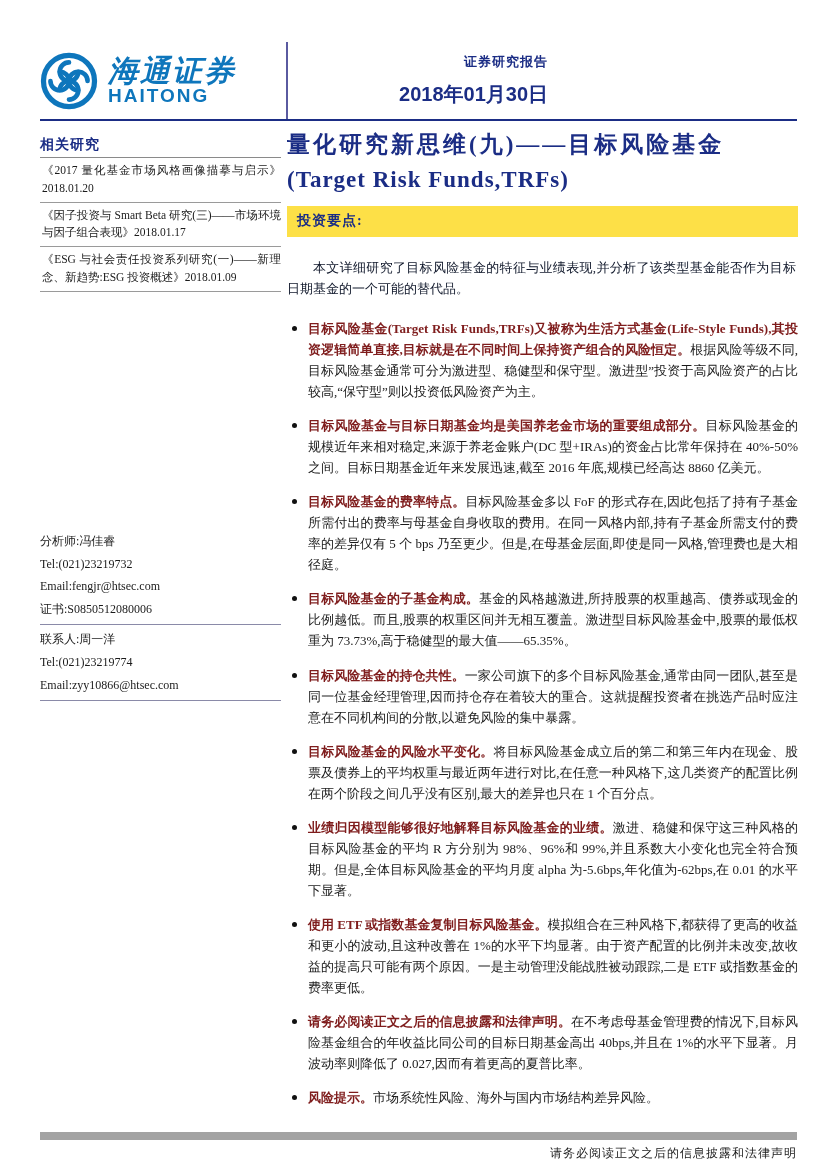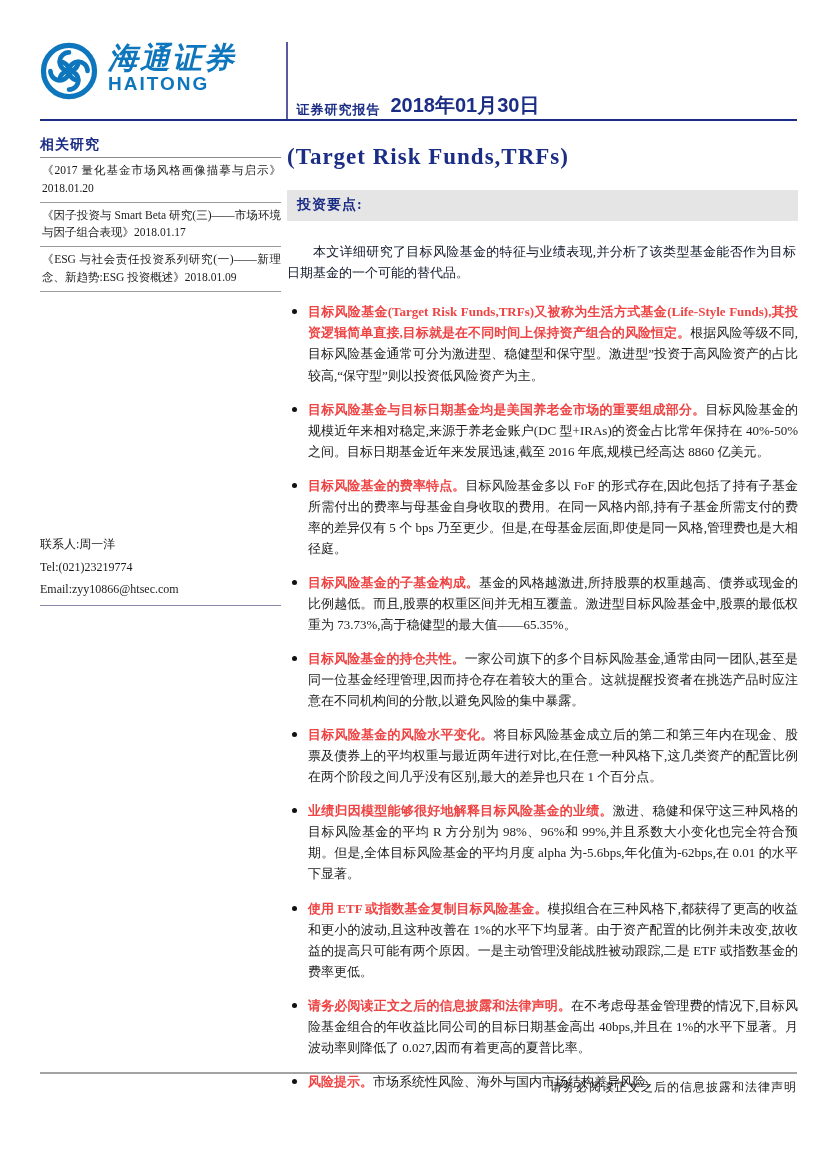--- a/index.html
+++ b/index.html
@@ -12,39 +12,39 @@
     font-family:"Liberation Serif","DejaVu Serif",serif;
     color:#1a1a1a;
     overflow:hidden;
   }
   
   .header {
     position:absolute; left:40px; right:30px; top:42px; height:79px;
     display:flex; align-items:stretch;
     border-bottom:2px solid #1b2d85;
   }
-  .brand { width:246px; display:flex; align-items:flex-start; gap:10px; }
+  .brand { width:246px; display:flex; align-items:center; gap:10px; }
   .brand-logo { width:58px; height:58px; flex:0 0 auto; }
   .brand-text { display:flex; flex-direction:column; line-height:1.05; }
   .brand-cn {
     font-family:"Liberation Serif",serif; font-weight:bold; font-style:italic;
     font-size:30px; color:#0e76bc; letter-spacing:2px; white-space:nowrap;
   }
   .brand-en {
     font-family:"Liberation Sans","DejaVu Sans",sans-serif; font-weight:bold;
     font-size:19px; color:#0e76bc; letter-spacing:2px;
   }
   .vdiv { width:1px; background:#5a5aa0; margin:0 0; }
   .header-center {
     flex:1; display:flex; flex-direction:column; align-items:center; justify-content:center; gap:9px;
   }
   .hc1 { font-size:17px; font-weight:bold; color:#1b2d85; letter-spacing:2px; }
   .hc2 { font-size:13px; font-weight:bold; color:#1b2d85; letter-spacing:1px; }
   .header-right {
-    width:262px; display:flex; align-items:flex-end; justify-content:center; gap:10px;
+    width:262px; display:flex; flex-direction:column; align-items:flex-end; justify-content:center; gap:10px;
     padding-right:2px;
   }
   .hr1 { font-size:13px; font-weight:bold; color:#1b2d85; letter-spacing:1px; }
   .hr2 { font-size:20px; font-weight:bold; color:#1b2d85; font-family:"Liberation Sans",sans-serif; }
 
   
   .sidebar { position:absolute; left:40px; top:136px; width:241px; }
   .related-title {
     font-size:14px; font-weight:bold; color:#1b2d85;
     padding-bottom:3px; border-bottom:1px solid #8a8a8a; letter-spacing:1px;
@@ -59,45 +59,45 @@
   .analyst .grp2 { border-bottom:1px solid #8a8aa8; padding-top:3px; padding-bottom:4px; }
   .analyst div { white-space:nowrap; }
 
   
   .main { position:absolute; left:287px; top:128px; width:511px; }
   .doc-title {
     font-size:23px; font-weight:bold; color:#1b2d85;
     line-height:1.5; letter-spacing:3px;
     font-family:"Liberation Serif",serif;
   }
-  .doc-title .t2 { letter-spacing:1px;margin-top:12px; }
+  .doc-title .t2 { letter-spacing:1px; }
   .section-bar {
-    margin-top:15px; background:#e5e5e5;
+    margin-top:9px; background:#fde047;
     padding:6px 26px 7px 10px;
     font-size:14px; font-weight:bold; color:#1b2d85; letter-spacing:1px;
   }
   .intro {
     margin-top:20px; font-size:13px; line-height:1.65;
     text-align:justify; text-indent:2em; color:#0f172a;
     padding-right:2px;
   }
   .bullets { list-style:none; margin-top:18px; }
   .bullets li {
     position:relative; padding-left:21px; margin-bottom:13px;
     font-size:13px; line-height:1.62; text-align:justify; color:#1a1a1a;
   }
   .bullets li .dot {
     position:absolute; left:5px; top:8px;
     width:5px; height:5px; border-radius:50%; background:#111;
   }
-  .bullets .lead { font-weight:bold; color:#ef4444; }
+  .bullets .lead { font-weight:bold; color:#7f1d1d; }
   .bullets .body { color:#1a1a1a; }
 
   
-  .footer { position:absolute; left:40px; right:30px; top:1072px; border-top:2px solid #a3a3a3; }
+  .footer { position:absolute; left:40px; right:30px; top:1132px; border-top:8px solid #a3a3a3; }
   .footer-text {
     margin-top:5px; text-align:right; font-size:12px; color:#1a1a1a; letter-spacing:1px;
   }
 </style>
 </head>
 <body>
 
 <div class="page">
 
   <div class="header">
@@ -125,30 +125,37 @@
     </div>
   </div>
 
   <div class="sidebar">
     <div class="related-title">相关研究</div>
     <div class="related-item">《2017 量化基金市场风格画像描摹与启示》2018.01.20</div>
     <div class="related-item">《因子投资与 Smart Beta 研究(三)——市场环境与因子组合表现》2018.01.17</div>
     <div class="related-item">《ESG 与社会责任投资系列研究(一)——新理念、新趋势:ESG 投资概述》2018.01.09</div>
 
     <div class="analyst">
+      <div class="grp1">
+        <div>分析师:冯佳睿</div>
+        <div>Tel:(021)23219732</div>
+        <div>Email:fengjr@htsec.com</div>
+        <div>证书:S0850512080006</div>
+      </div>
       <div class="grp2">
         <div>联系人:周一洋</div>
         <div>Tel:(021)23219774</div>
         <div>Email:zyy10866@htsec.com</div>
       </div>
     </div>
   </div>
 
   <div class="main">
     <div class="doc-title">
+      <div class="t1">量化研究新思维(九)——目标风险基金</div>
       <div class="t2">(Target Risk Funds,TRFs)</div>
     </div>
 
     <div class="section-bar">投资要点:</div>
 
     <p class="intro">本文详细研究了目标风险基金的特征与业绩表现,并分析了该类型基金能否作为目标日期基金的一个可能的替代品。</p>
 
     <ul class="bullets">
       <li><span class="dot"></span><span class="lead">目标风险基金(Target Risk Funds,TRFs)又被称为生活方式基金(Life-Style Funds),其投资逻辑简单直接,目标就是在不同时间上保持资产组合的风险恒定。</span><span class="body">根据风险等级不同,目标风险基金通常可分为激进型、稳健型和保守型。激进型”投资于高风险资产的占比较高,“保守型”则以投资低风险资产为主。</span></li>
       <li><span class="dot"></span><span class="lead">目标风险基金与目标日期基金均是美国养老金市场的重要组成部分。</span><span class="body">目标风险基金的规模近年来相对稳定,来源于养老金账户(DC 型+IRAs)的资金占比常年保持在 40%-50%之间。目标日期基金近年来发展迅速,截至 2016 年底,规模已经高达 8860 亿美元。</span></li>

